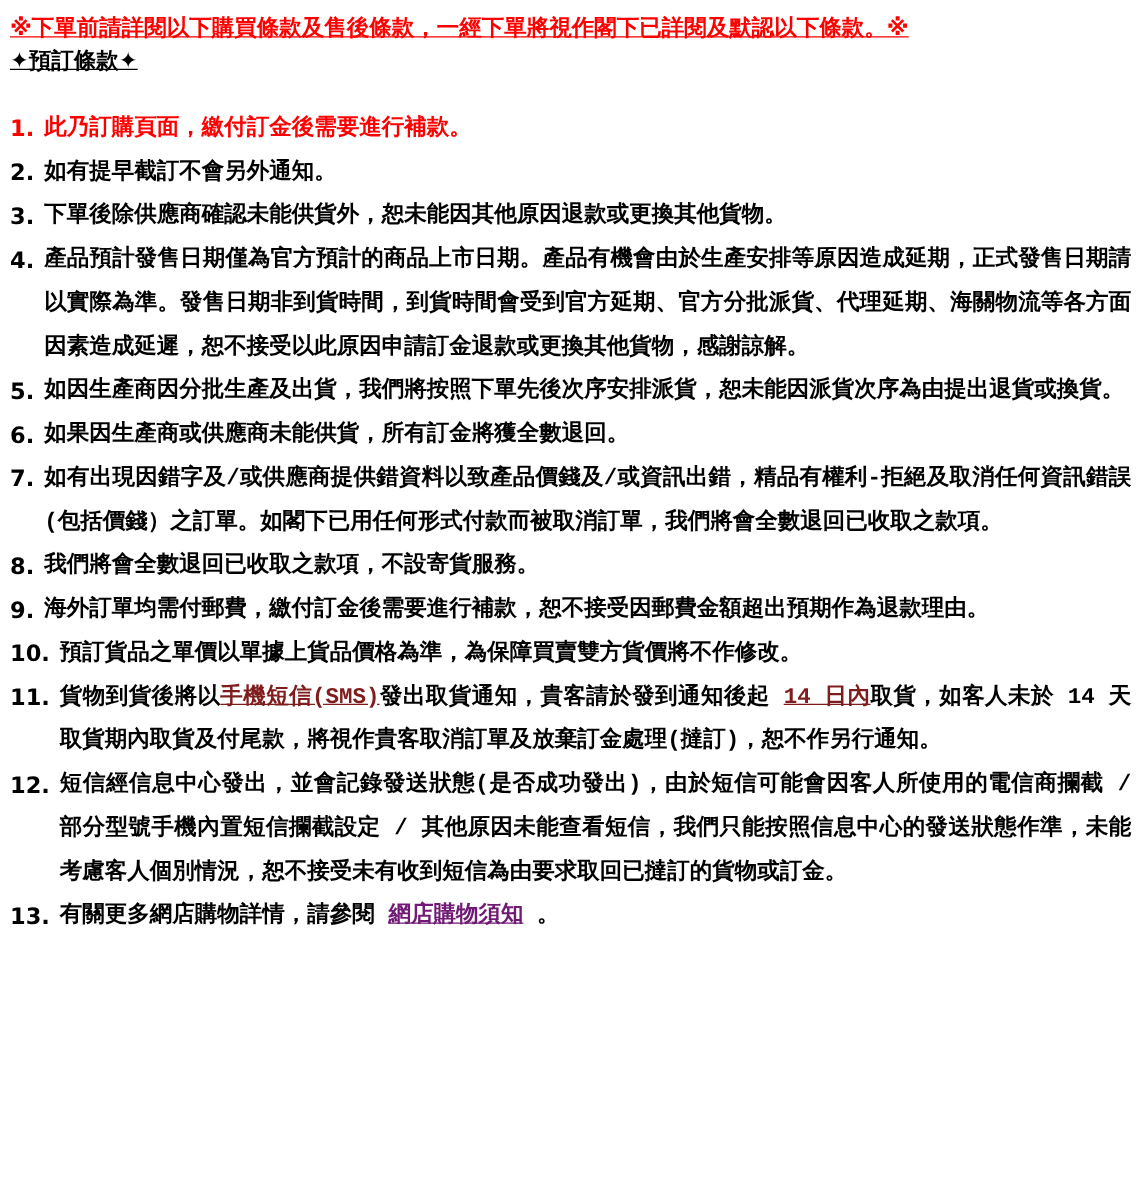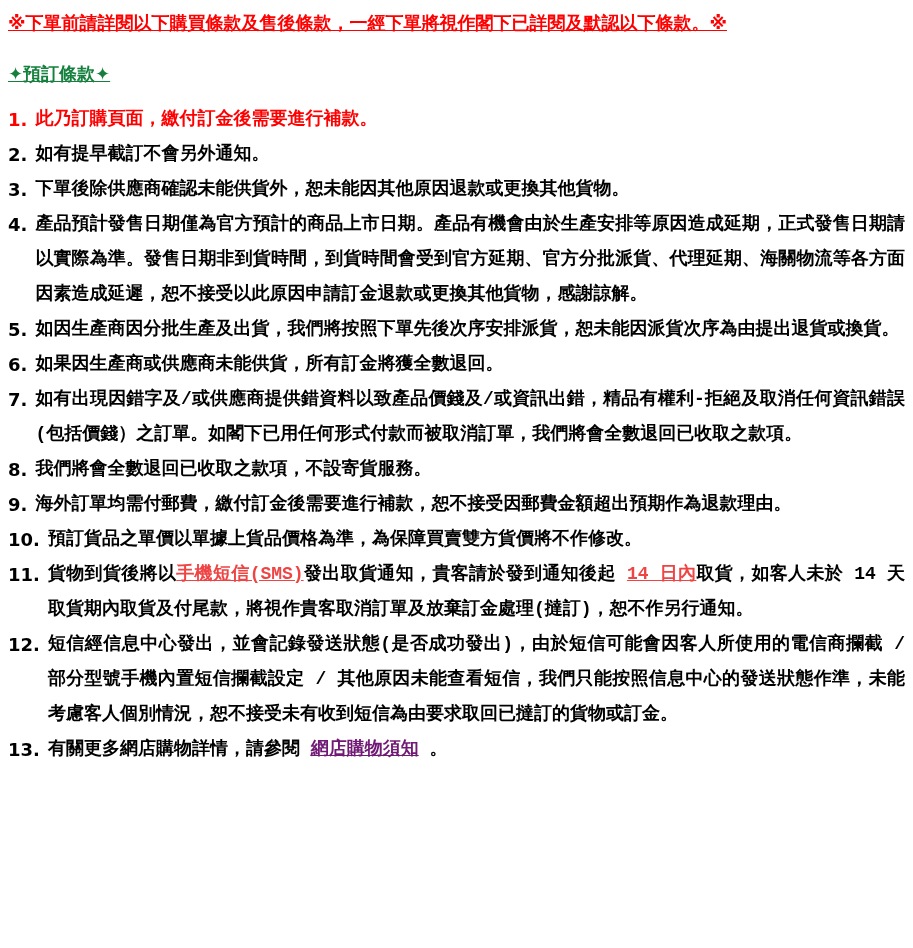--- a/index.html
+++ b/index.html
@@ -16,27 +16,26 @@
     color: #000000;
   }
   .page {
     padding: 10px 8px 14px 8px;
   }
   .notice {
     color: #ff0000;
     font-size: 18px;
     line-height: 1.45;
     text-decoration: underline;
-    margin-bottom: 26px;
   }
   .section-title {
-    color: #15803d;
+    color: #000000;
     font-size: 18px;
     text-decoration: underline;
-    margin-bottom: 16px;
+    margin-bottom: 26px;
   }
   ol.terms-list {
     list-style: none;
     margin: 0;
     padding: 0;
   }
   li.term-item {
     display: flex;
     align-items: flex-start;
     font-size: 18px;
@@ -48,21 +47,21 @@
     padding-right: 8px;
     white-space: nowrap;
   }
   li.term-item .body {
     flex: 1 1 auto;
     text-align: justify;
     font-family: Liberation Mono, monospace;
   }
   li.term-item.red { color: #ff0000; }
   .red-underline {
-    color: #ef4444;
+    color: #7f1d1d;
     text-decoration: underline;
   }
   a.link {
     color: #701a75;
     text-decoration: underline;
     cursor: pointer;
   }
 </style>
 </head>
 <body>

